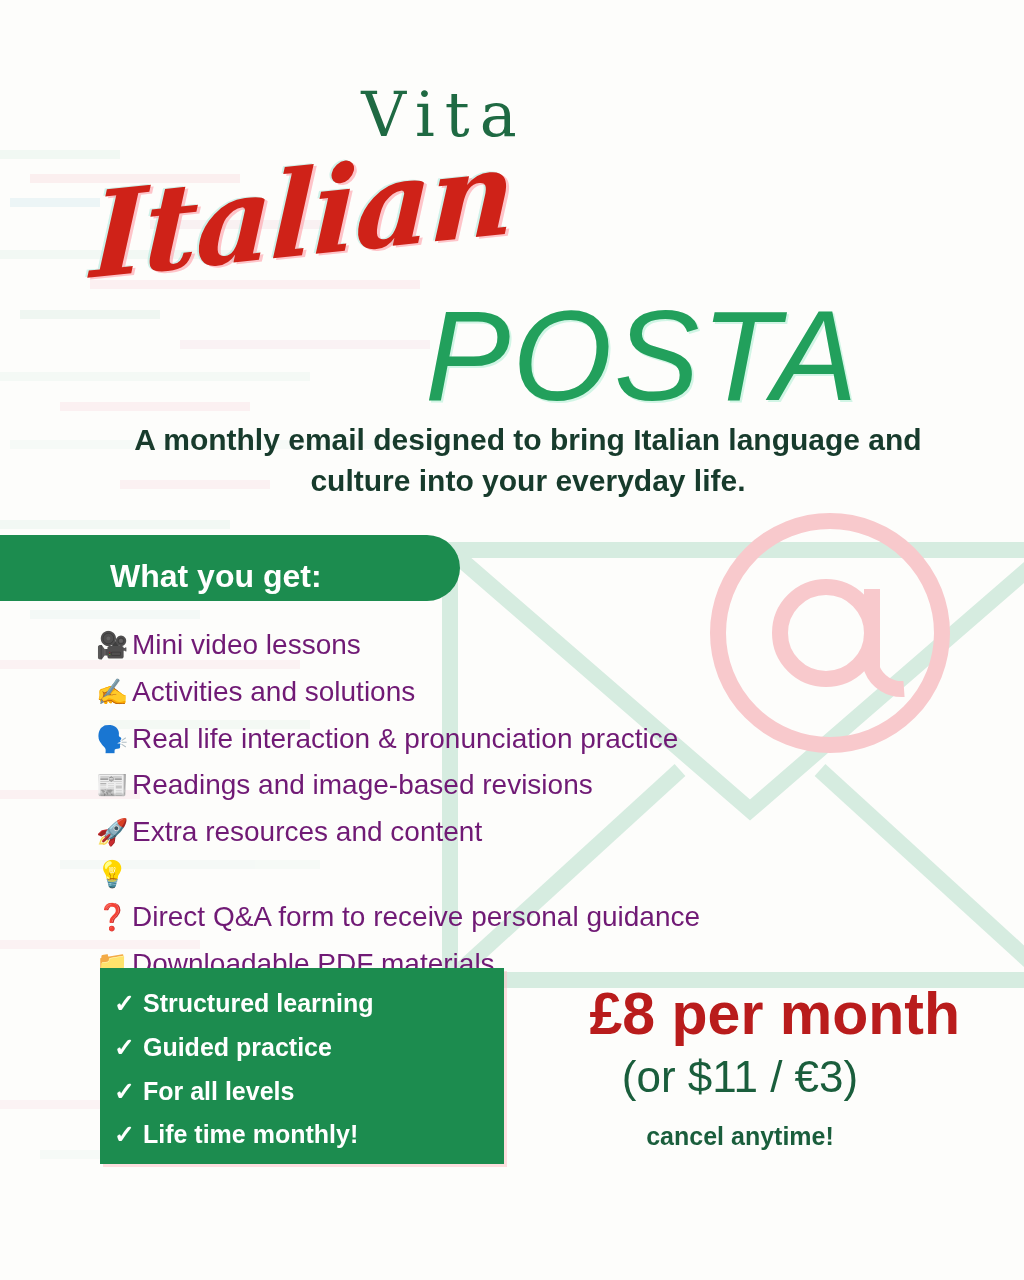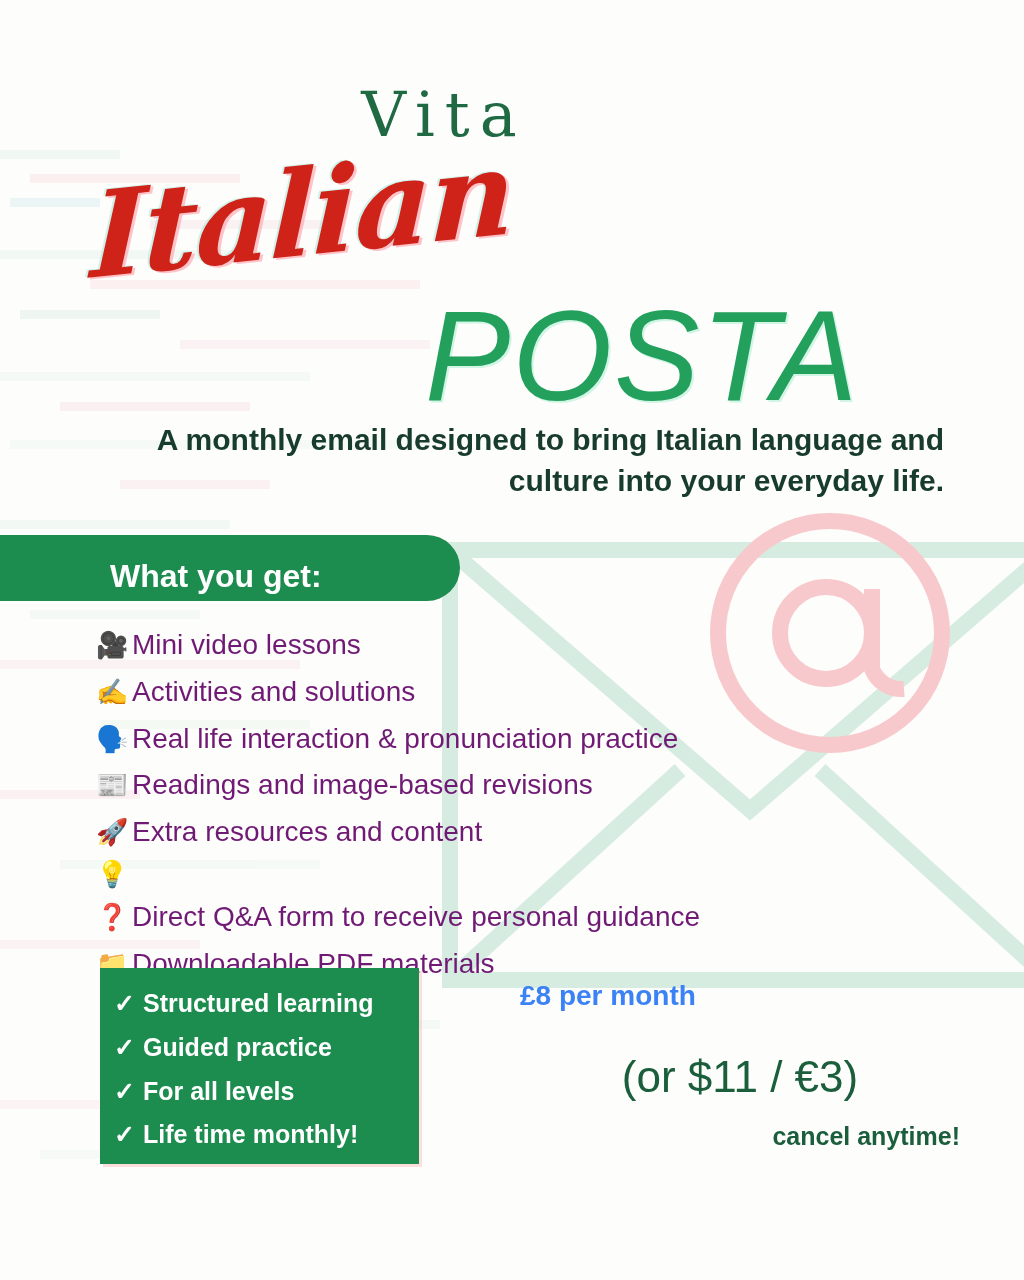--- a/index.html
+++ b/index.html
@@ -90,23 +90,23 @@
     font-weight: normal;
     font-size: 128px;
     letter-spacing: 2px;
     color: #22a05c;
     text-shadow: 2px 2px 0 rgba(180, 240, 215, 0.6);
   }
 
   .subtitle {
     position: absolute;
     top: 420px;
-    left: 64px;
+    left: 88px;
     width: 880px;
-    text-align: right;
+    text-align: center;
     font-size: 30px;
     font-weight: bold;
     line-height: 1.36;
     color: #173b2c;
   }
 
   
   .pill {
     position: absolute;
     top: 535px;
@@ -147,21 +147,21 @@
     font-size: 28px;
     color: #701a75;
     line-height: 1.42;
   }
 
   
   .benefits {
     position: absolute;
     left: 100px;
     top: 968px;
-    width: 319px;
+    width: 404px;
     height: 182px;
     background: #1c8c4f;
     padding: 14px 0 0 0;
     box-shadow: 3px 3px 0 rgba(255, 190, 195, 0.5);
   }
   .benefit {
     color: #ffffff;
     font-size: 25px;
     font-weight: bold;
     padding: 0 0 0 14px;
@@ -169,40 +169,40 @@
     white-space: nowrap;
   }
   .benefit .tick { margin-right: 8px; }
 
   
   .price {
     position: absolute;
     left: 520px;
     top: 980px;
     width: 440px;
-    text-align: left;
-    font-size: 28px;
-    font-weight: bold;
-    color: #3b82f6;
+    text-align: right;
+    font-size: 59px;
+    font-weight: bold;
+    color: #b91c1c;
   }
   .price-alt {
     position: absolute;
     left: 520px;
     top: 1052px;
     width: 440px;
     text-align: center;
     font-size: 44px;
     color: #1a5e3c;
   }
   .cancel {
     position: absolute;
     left: 520px;
     top: 1122px;
     width: 440px;
-    text-align: right;
+    text-align: center;
     font-size: 25px;
     font-weight: bold;
     color: #1a5e3c;
   }
 </style>
 </head>
 <body>
 
 <div class="poster">
 

